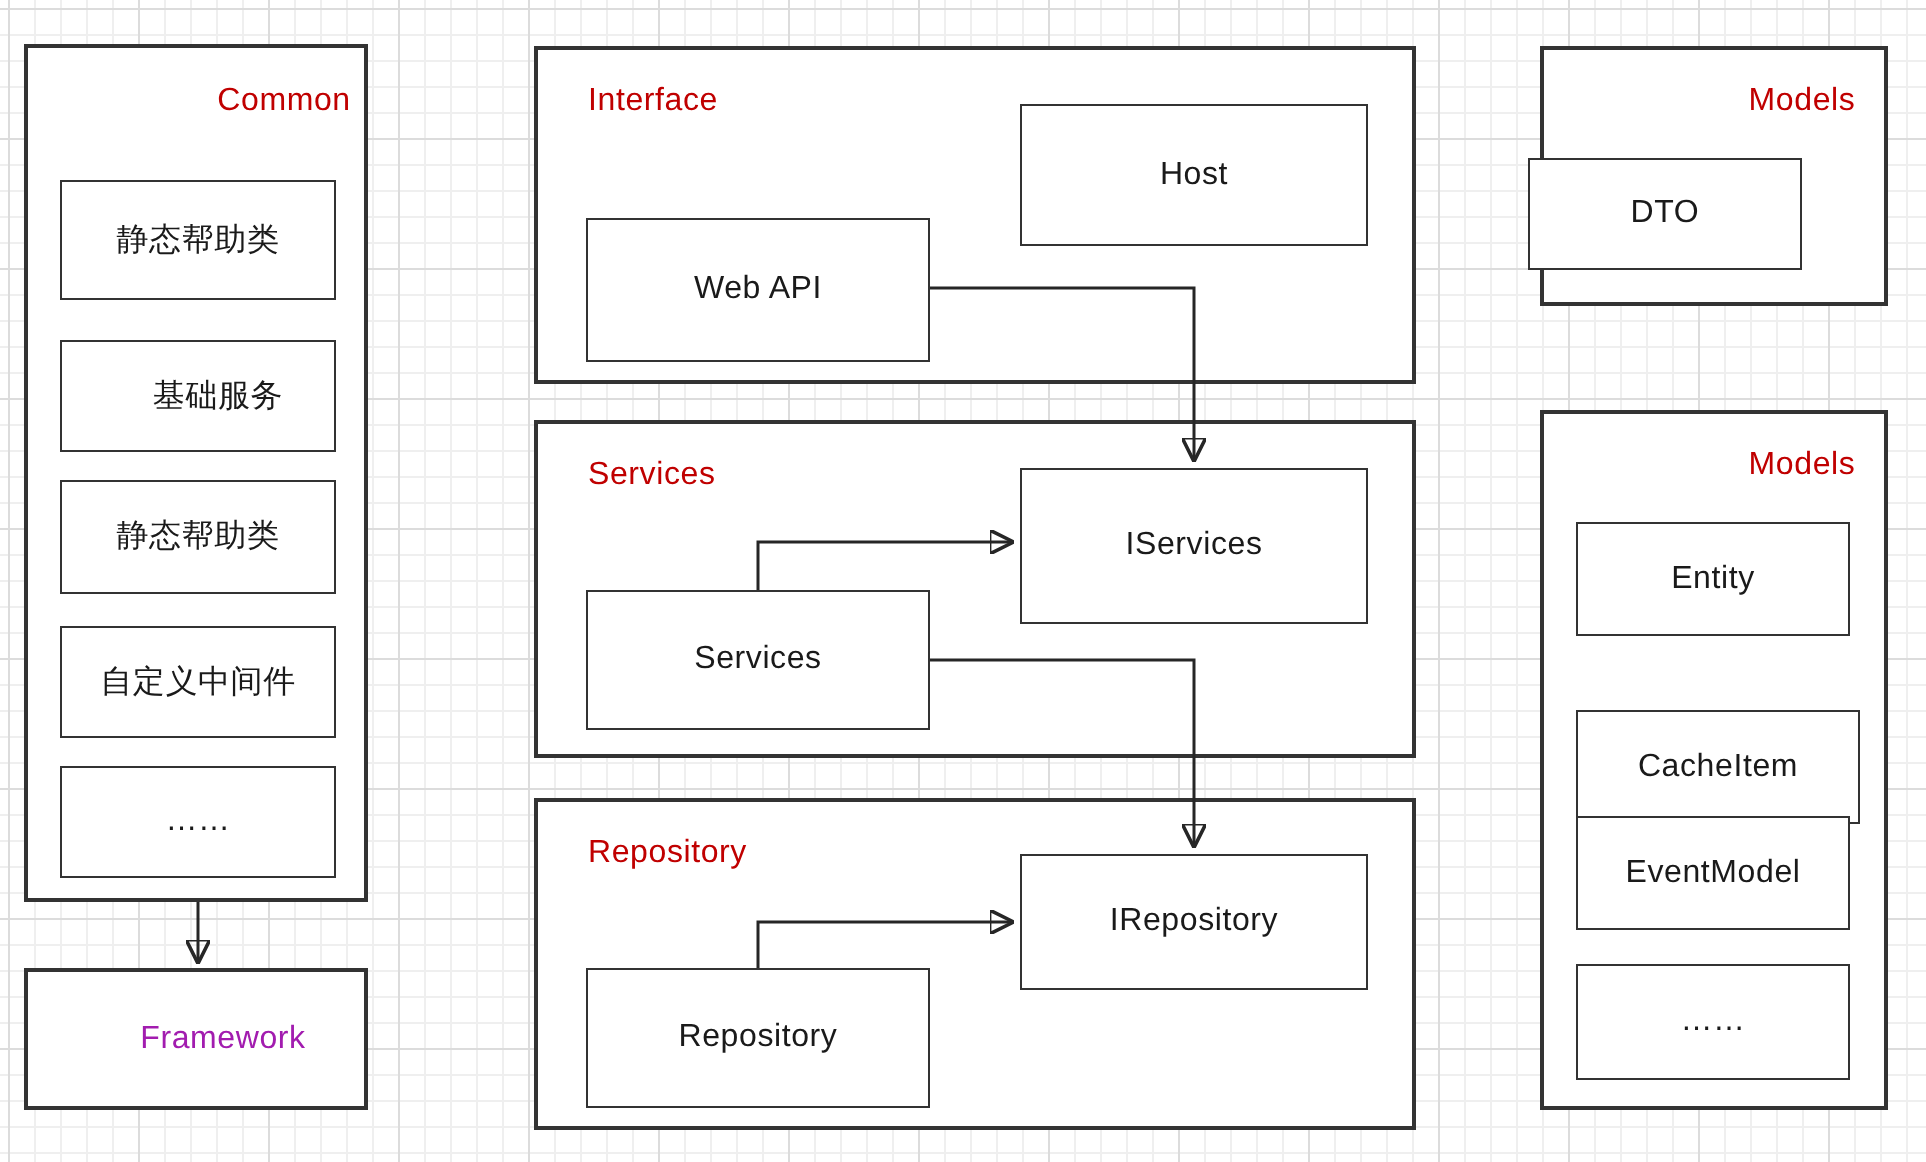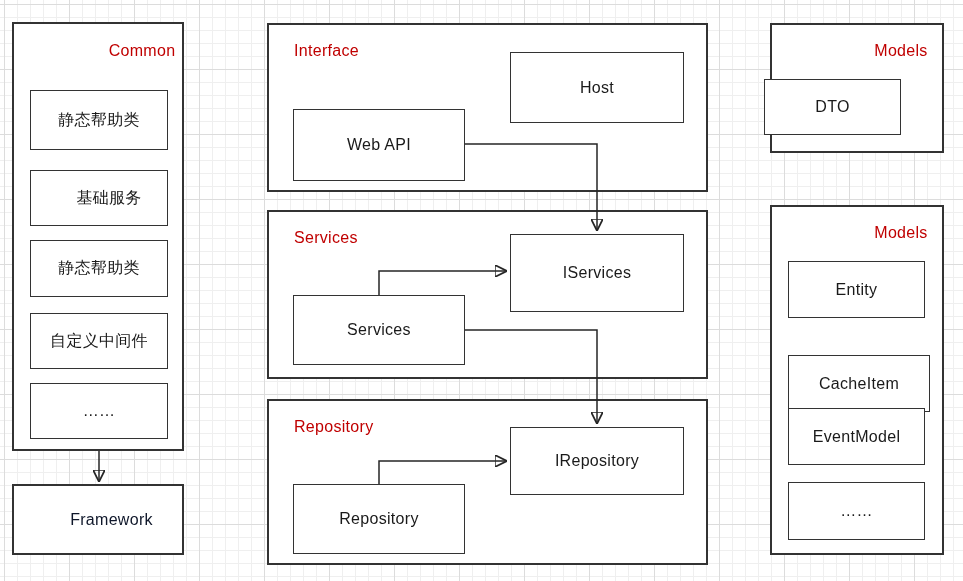--- a/index.html
+++ b/index.html
@@ -43,21 +43,21 @@
   }
   .gtitle {
     position: absolute;
     color: #c00000;
     font-size: 16px;
     letter-spacing: 0.3px;
     z-index: 3;
     white-space: nowrap;
   }
   .gtitle.centered { text-align: center; padding-left: 44px; }
-  .node.red-label { color: #0f172a; padding-left: 27px; }
+  .node.red-label { color: #a21caf; padding-left: 27px; }
   .connectors {
     position: absolute;
     left: 0; top: 0;
     width: 963px; height: 581px;
     z-index: 4;
     pointer-events: none;
   }
   .connectors path {
     fill: none;
     stroke: #262626;

